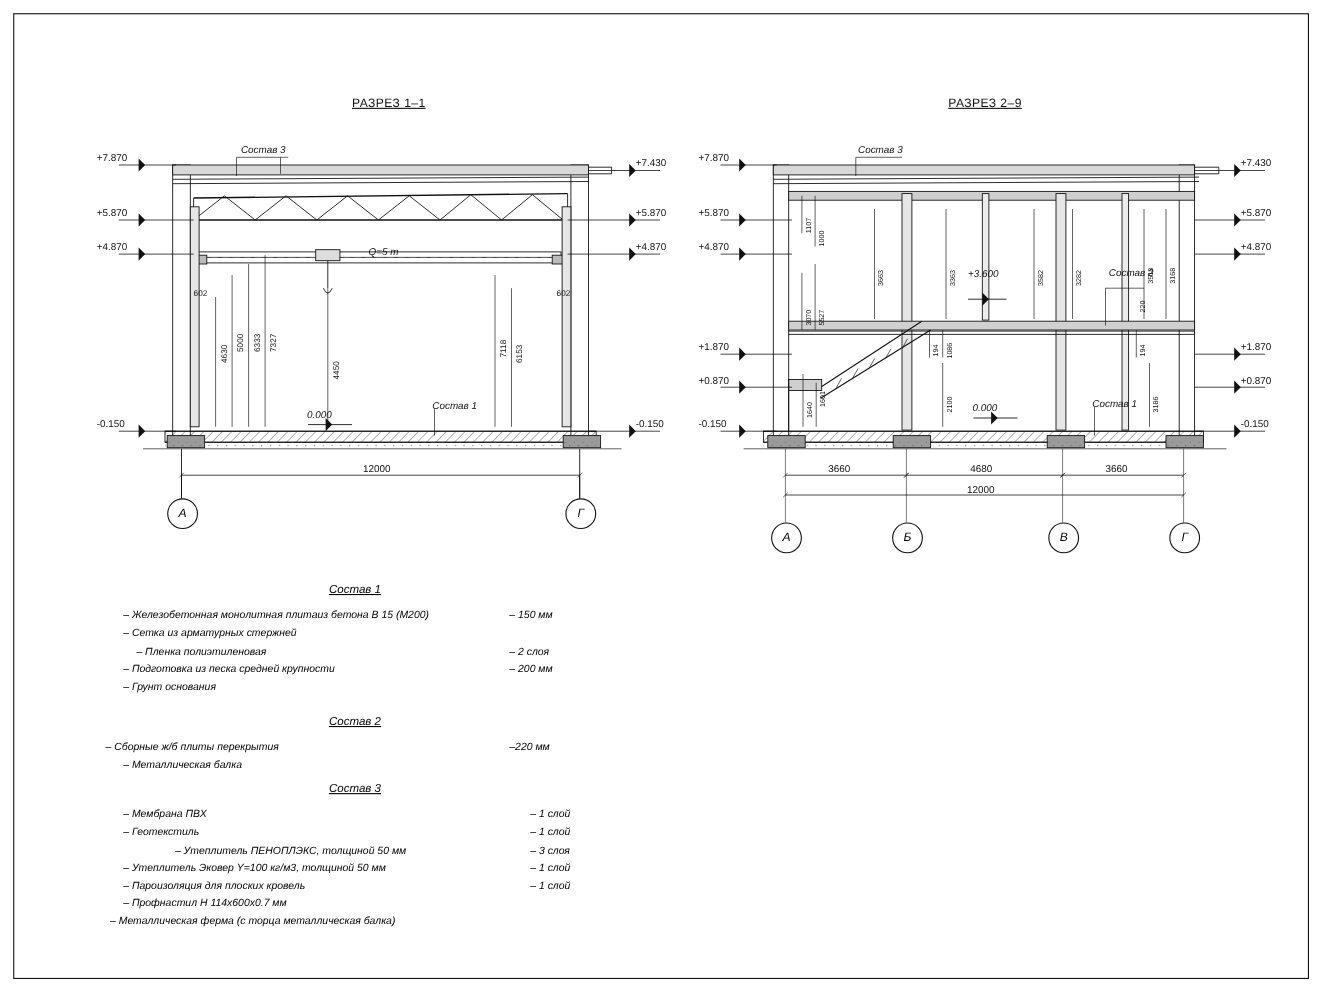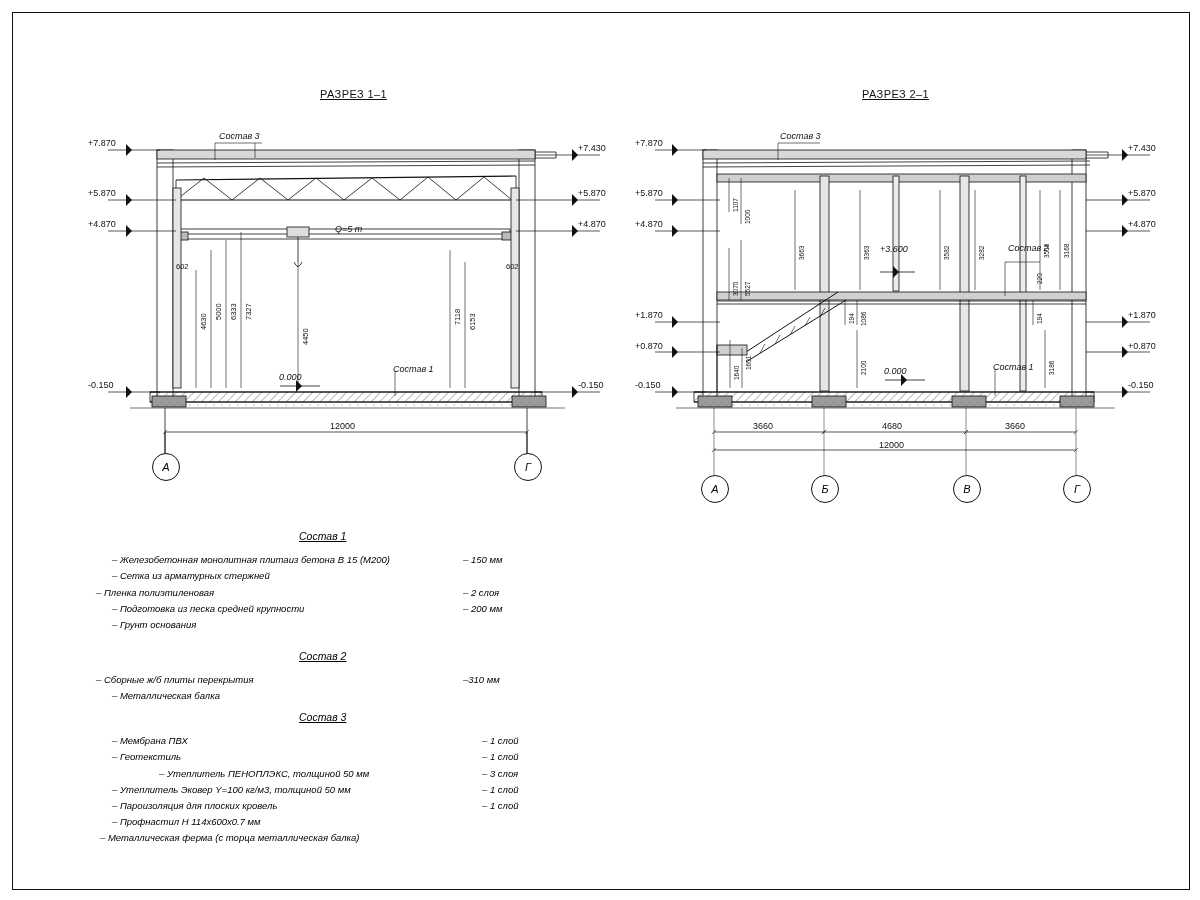--- a/index.html
+++ b/index.html
@@ -244,21 +244,21 @@
       <g stroke-width="0.5">
         <line x1="714" y1="408" x2="714" y2="475"></line>
         <line x1="824" y1="408" x2="824" y2="475"></line>
         <line x1="966" y1="408" x2="966" y2="475"></line>
         <line x1="1076" y1="408" x2="1076" y2="475"></line>
       </g>
     </g>
   </svg>
 
   <div class="sec-title" style="left:320px;top:88px;">РАЗРЕЗ 1–1</div>
-  <div class="sec-title" style="left:862px;top:88px;">РАЗРЕЗ 2–1</div>
+  <div class="sec-title" style="left:862px;top:88px;">РАЗРЕЗ 2–9</div>
 
   <div class="lbl" style="left:88px;top:138px;">+7.870</div>
   <div class="lbl" style="left:88px;top:188px;">+5.870</div>
   <div class="lbl" style="left:88px;top:219px;">+4.870</div>
   <div class="lbl" style="left:88px;top:380px;">-0.150</div>
 
   <div class="lbl" style="left:578px;top:143px;">+7.430</div>
   <div class="lbl" style="left:578px;top:188px;">+5.870</div>
   <div class="lbl" style="left:578px;top:219px;">+4.870</div>
   <div class="lbl" style="left:578px;top:380px;">-0.150</div>
@@ -331,30 +331,30 @@
   <div class="axis-c" style="left:701px;top:475px;">А</div>
   <div class="axis-c" style="left:811px;top:475px;">Б</div>
   <div class="axis-c" style="left:953px;top:475px;">В</div>
   <div class="axis-c" style="left:1063px;top:475px;">Г</div>
 
   <div class="comp-title" style="left:299px;top:530px;">Состав 1</div>
   <div class="comp-line" style="left:112px;top:554px;font-style:italic;">– Железобетонная  монолитная плитаиз бетона В 15 (М200)</div>
   <div class="comp-val" style="left:463px;top:554px;">–  150 мм</div>
   <div class="comp-line" style="left:112px;top:570px;">– Сетка из арматурных стержней</div>
   <div class="comp-val" style="left:463px;top:570px;"></div>
-  <div class="comp-line" style="left:96px;top:587px;text-align:right;">– Пленка полиэтиленовая</div>
+  <div class="comp-line" style="left:124px;top:587px;text-align:right;">– Пленка полиэтиленовая</div>
   <div class="comp-val" style="left:463px;top:587px;">– 2 слоя</div>
   <div class="comp-line" style="left:112px;top:603px;">– Подготовка из песка средней крупности</div>
   <div class="comp-val" style="left:463px;top:603px;">– 200 мм</div>
   <div class="comp-line" style="left:112px;top:619px;">– Грунт основания</div>
   <div class="comp-val" style="left:463px;top:619px;"></div>
 
   <div class="comp-title" style="left:299px;top:650px;">Состав 2</div>
   <div class="comp-line" style="left:96px;top:674px;">– Сборные ж/б плиты перекрытия</div>
-  <div class="comp-val" style="left:463px;top:674px;">–310 мм</div>
+  <div class="comp-val" style="left:463px;top:674px;">–220 мм</div>
   <div class="comp-line" style="left:112px;top:690px;">– Металлическая балка</div>
   <div class="comp-val" style="left:463px;top:690px;"></div>
 
   <div class="comp-title" style="left:299px;top:711px;">Состав 3</div>
   <div class="comp-line" style="left:112px;top:735px;">– Мембрана ПВХ</div>
   <div class="comp-val" style="left:482px;top:735px;">– 1 слой</div>
   <div class="comp-line" style="left:112px;top:751px;">– Геотекстиль</div>
   <div class="comp-val" style="left:482px;top:751px;">– 1 слой</div>
   <div class="comp-line" style="left:112px;top:768px;margin-left:47px;">– Утеплитель ПЕНОПЛЭКС, толщиной 50 мм</div>
   <div class="comp-val" style="left:482px;top:768px;">– 3 слоя</div>

